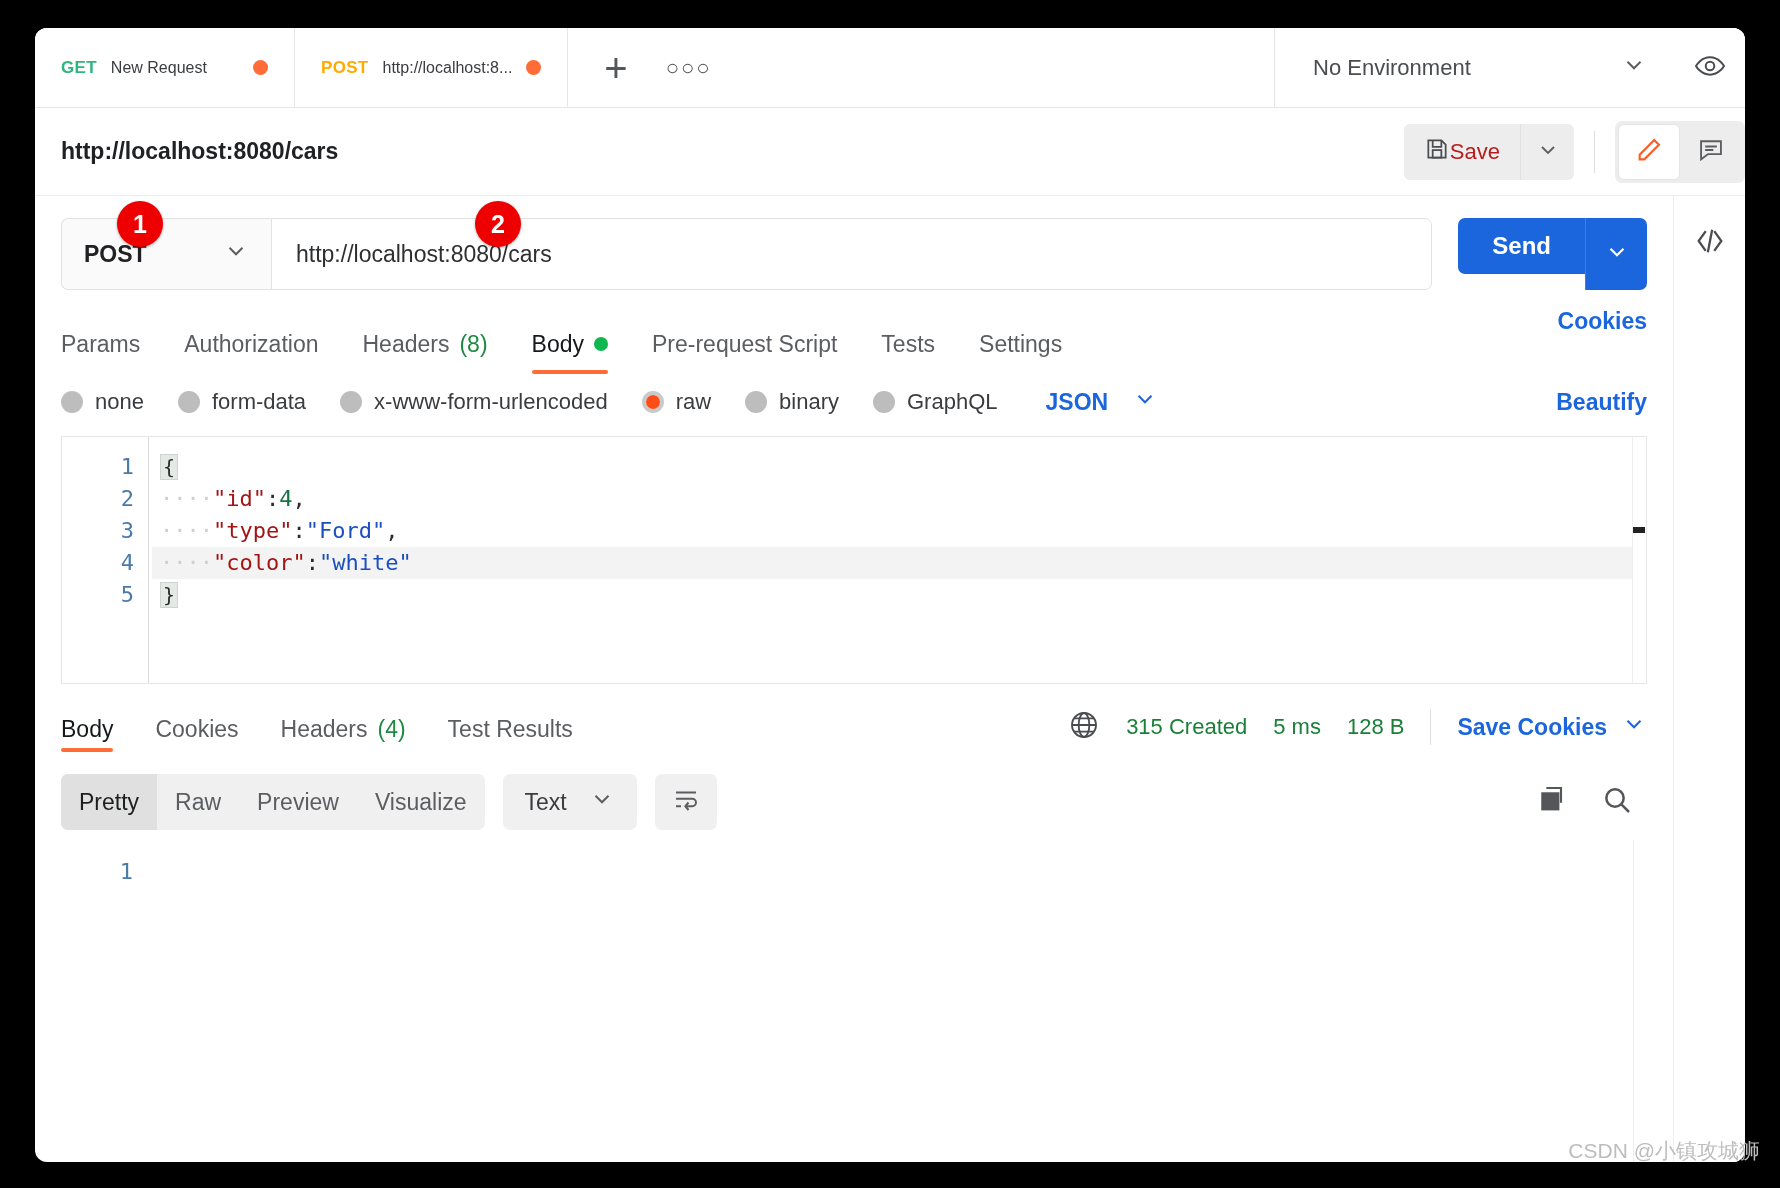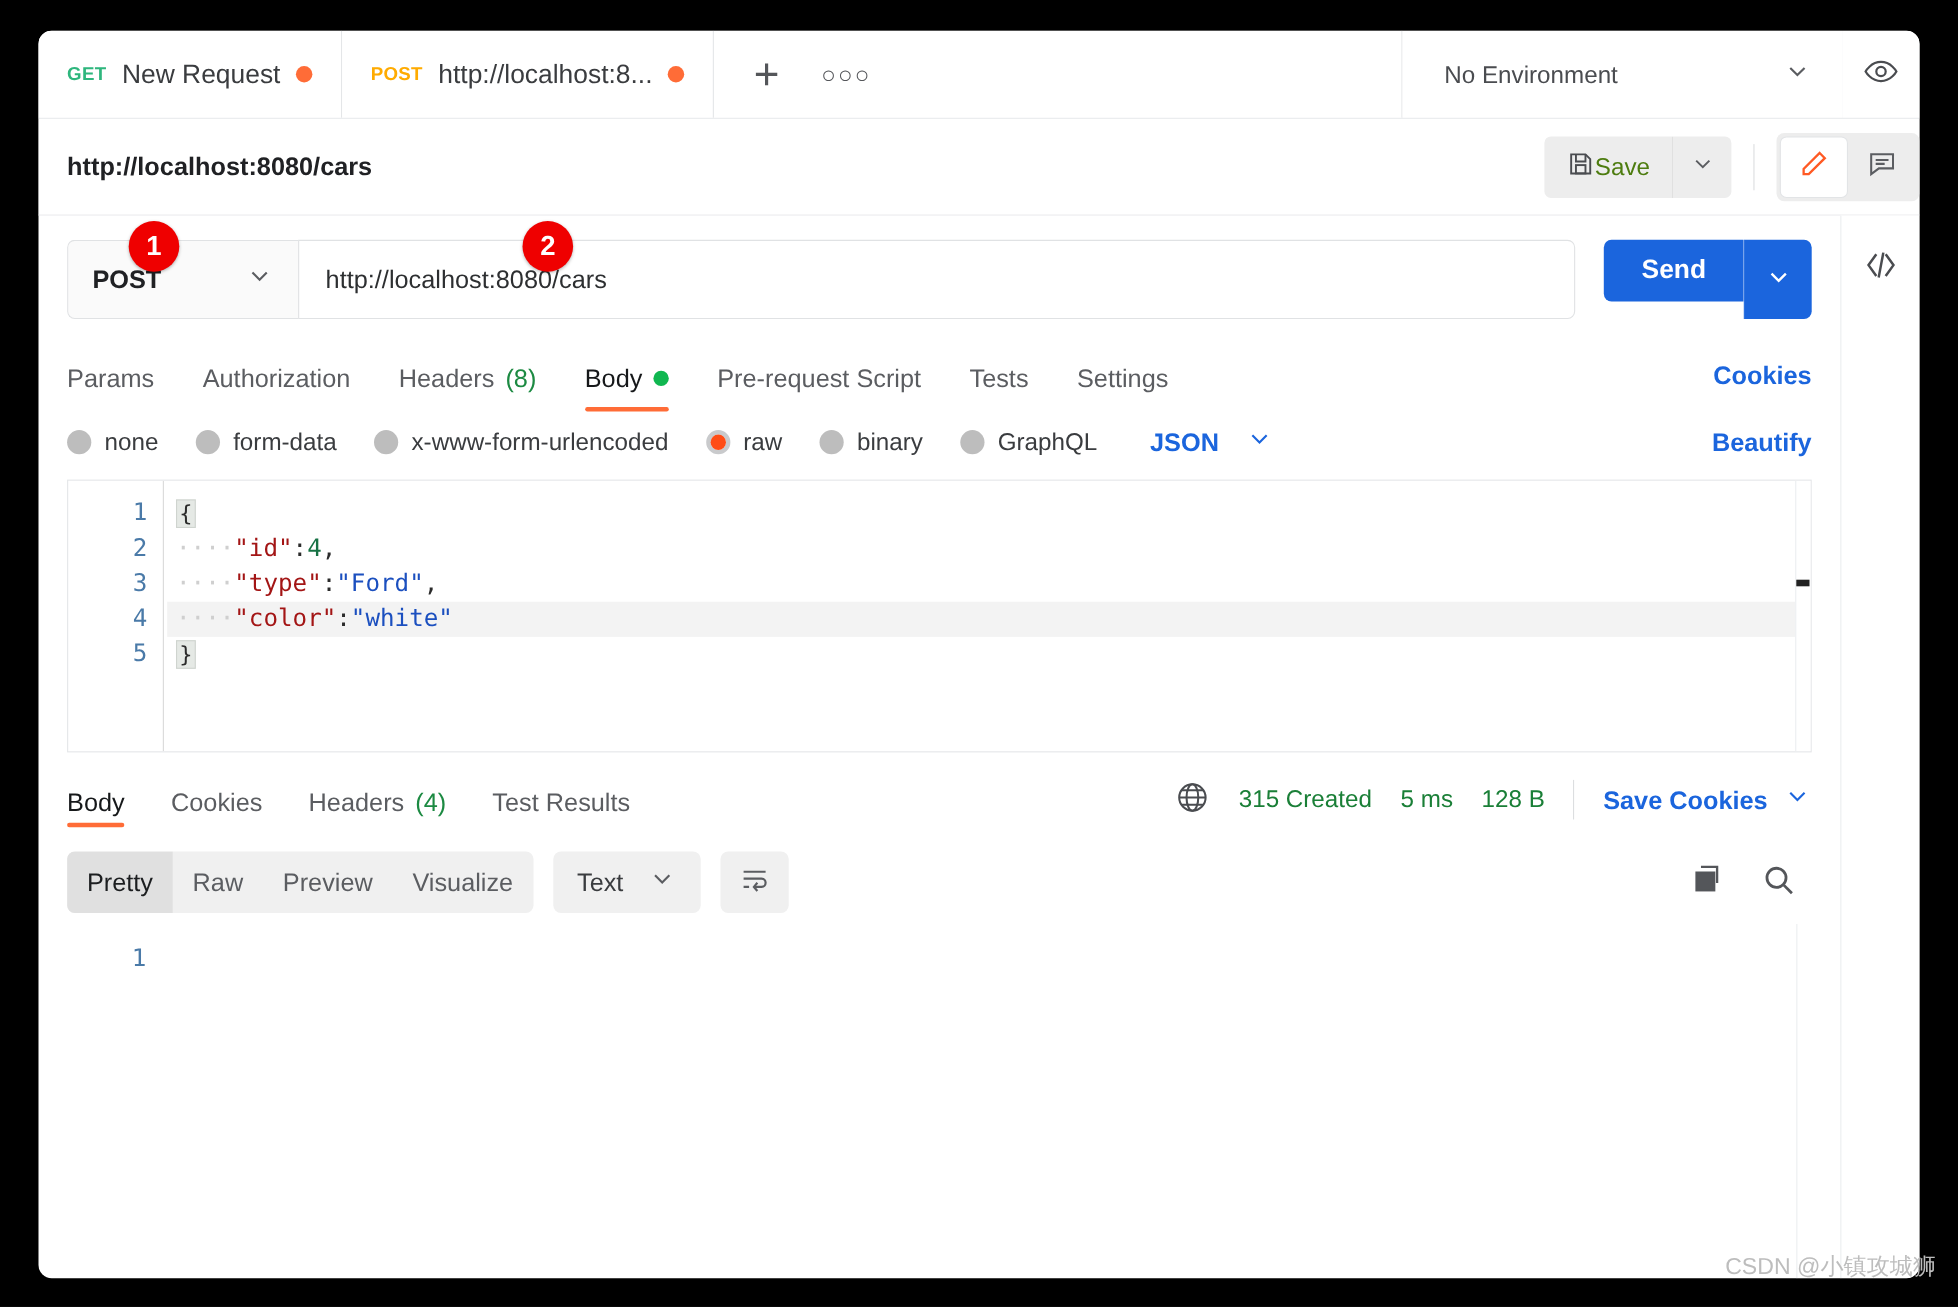--- a/index.html
+++ b/index.html
@@ -35,21 +35,21 @@
     border-right: 1px solid #e4e6e8;
     min-width: 260px;
     position: relative;
   }
   .rtab .meth {
     font-size: 17px; font-weight: 600; letter-spacing: .3px;
   }
   .meth.get { color: #2eb67d; }
   .meth.post { color: #ffab00; }
   .rtab .tname {
-    font-size: 24px; color: #3a3c3f; white-space: nowrap;
+    font-size: 16px; color: #3a3c3f; white-space: nowrap;
     overflow: hidden; text-overflow: ellipsis; max-width: 230px;
   }
   .dot-unsaved {
     width: 15px; height: 15px; border-radius: 50%;
     background: #ff6c37; flex: 0 0 auto; margin-left: auto;
   }
   .tabactions {
     flex: 1 1 auto;
     display: flex; align-items: center; gap: 38px;
     padding-left: 36px;
@@ -82,21 +82,21 @@
   .reqname { font-size: 23px; font-weight: 700; color: #202124; }
   .namebar-right {
     margin-left: auto; display: flex; align-items: center; gap: 0;
     padding-right: 0px;
   }
   .savegrp { display: flex; align-items: stretch; }
   .savebtn {
     background: #ededed; border-radius: 6px 0 0 6px;
     display: flex; align-items: center; 
     padding: 16px 20px; height: 56px;
-    font-size: 22px; color: #4d7c0f; font-weight: 400;
+    font-size: 22px; color: #b91c1c; font-weight: 400;
   }
   .savecaret {
     background: #ededed; border-radius: 0 6px 6px 0;
     width: 54px; height: 56px; display: flex;
     align-items: center; justify-content: center;
     border-left: 1px solid #e0e0e0;
   }
   .vsep { width: 1px; height: 42px; background: #dcdee0; margin: 0 20px; }
   .sqbtn {
     width: 62px; height: 56px; border-radius: 6px;
@@ -164,21 +164,21 @@
     display: flex; align-items: center; justify-content: center;
     font-size: 25px; font-weight: 700;
     box-shadow: 0 1px 3px rgba(0,0,0,.3);
     z-index: 5;
   }
   #badge1 { left: 82px; top: 5px; }
   #badge2 { left: 440px; top: 5px; }
 
   
   .reqtabs {
-    display: flex; align-items: center;
+    display: flex; 
     padding: 0 26px; gap: 44px;
     height: 66px;
   }
   .rq-tab {
     font-size: 23px; color: #5b5d61;
     display: flex; align-items: center; gap: 10px;
     height: 100%; position: relative;
     padding-top: 6px;
   }
   .rq-tab.active { color: #16181a; }

